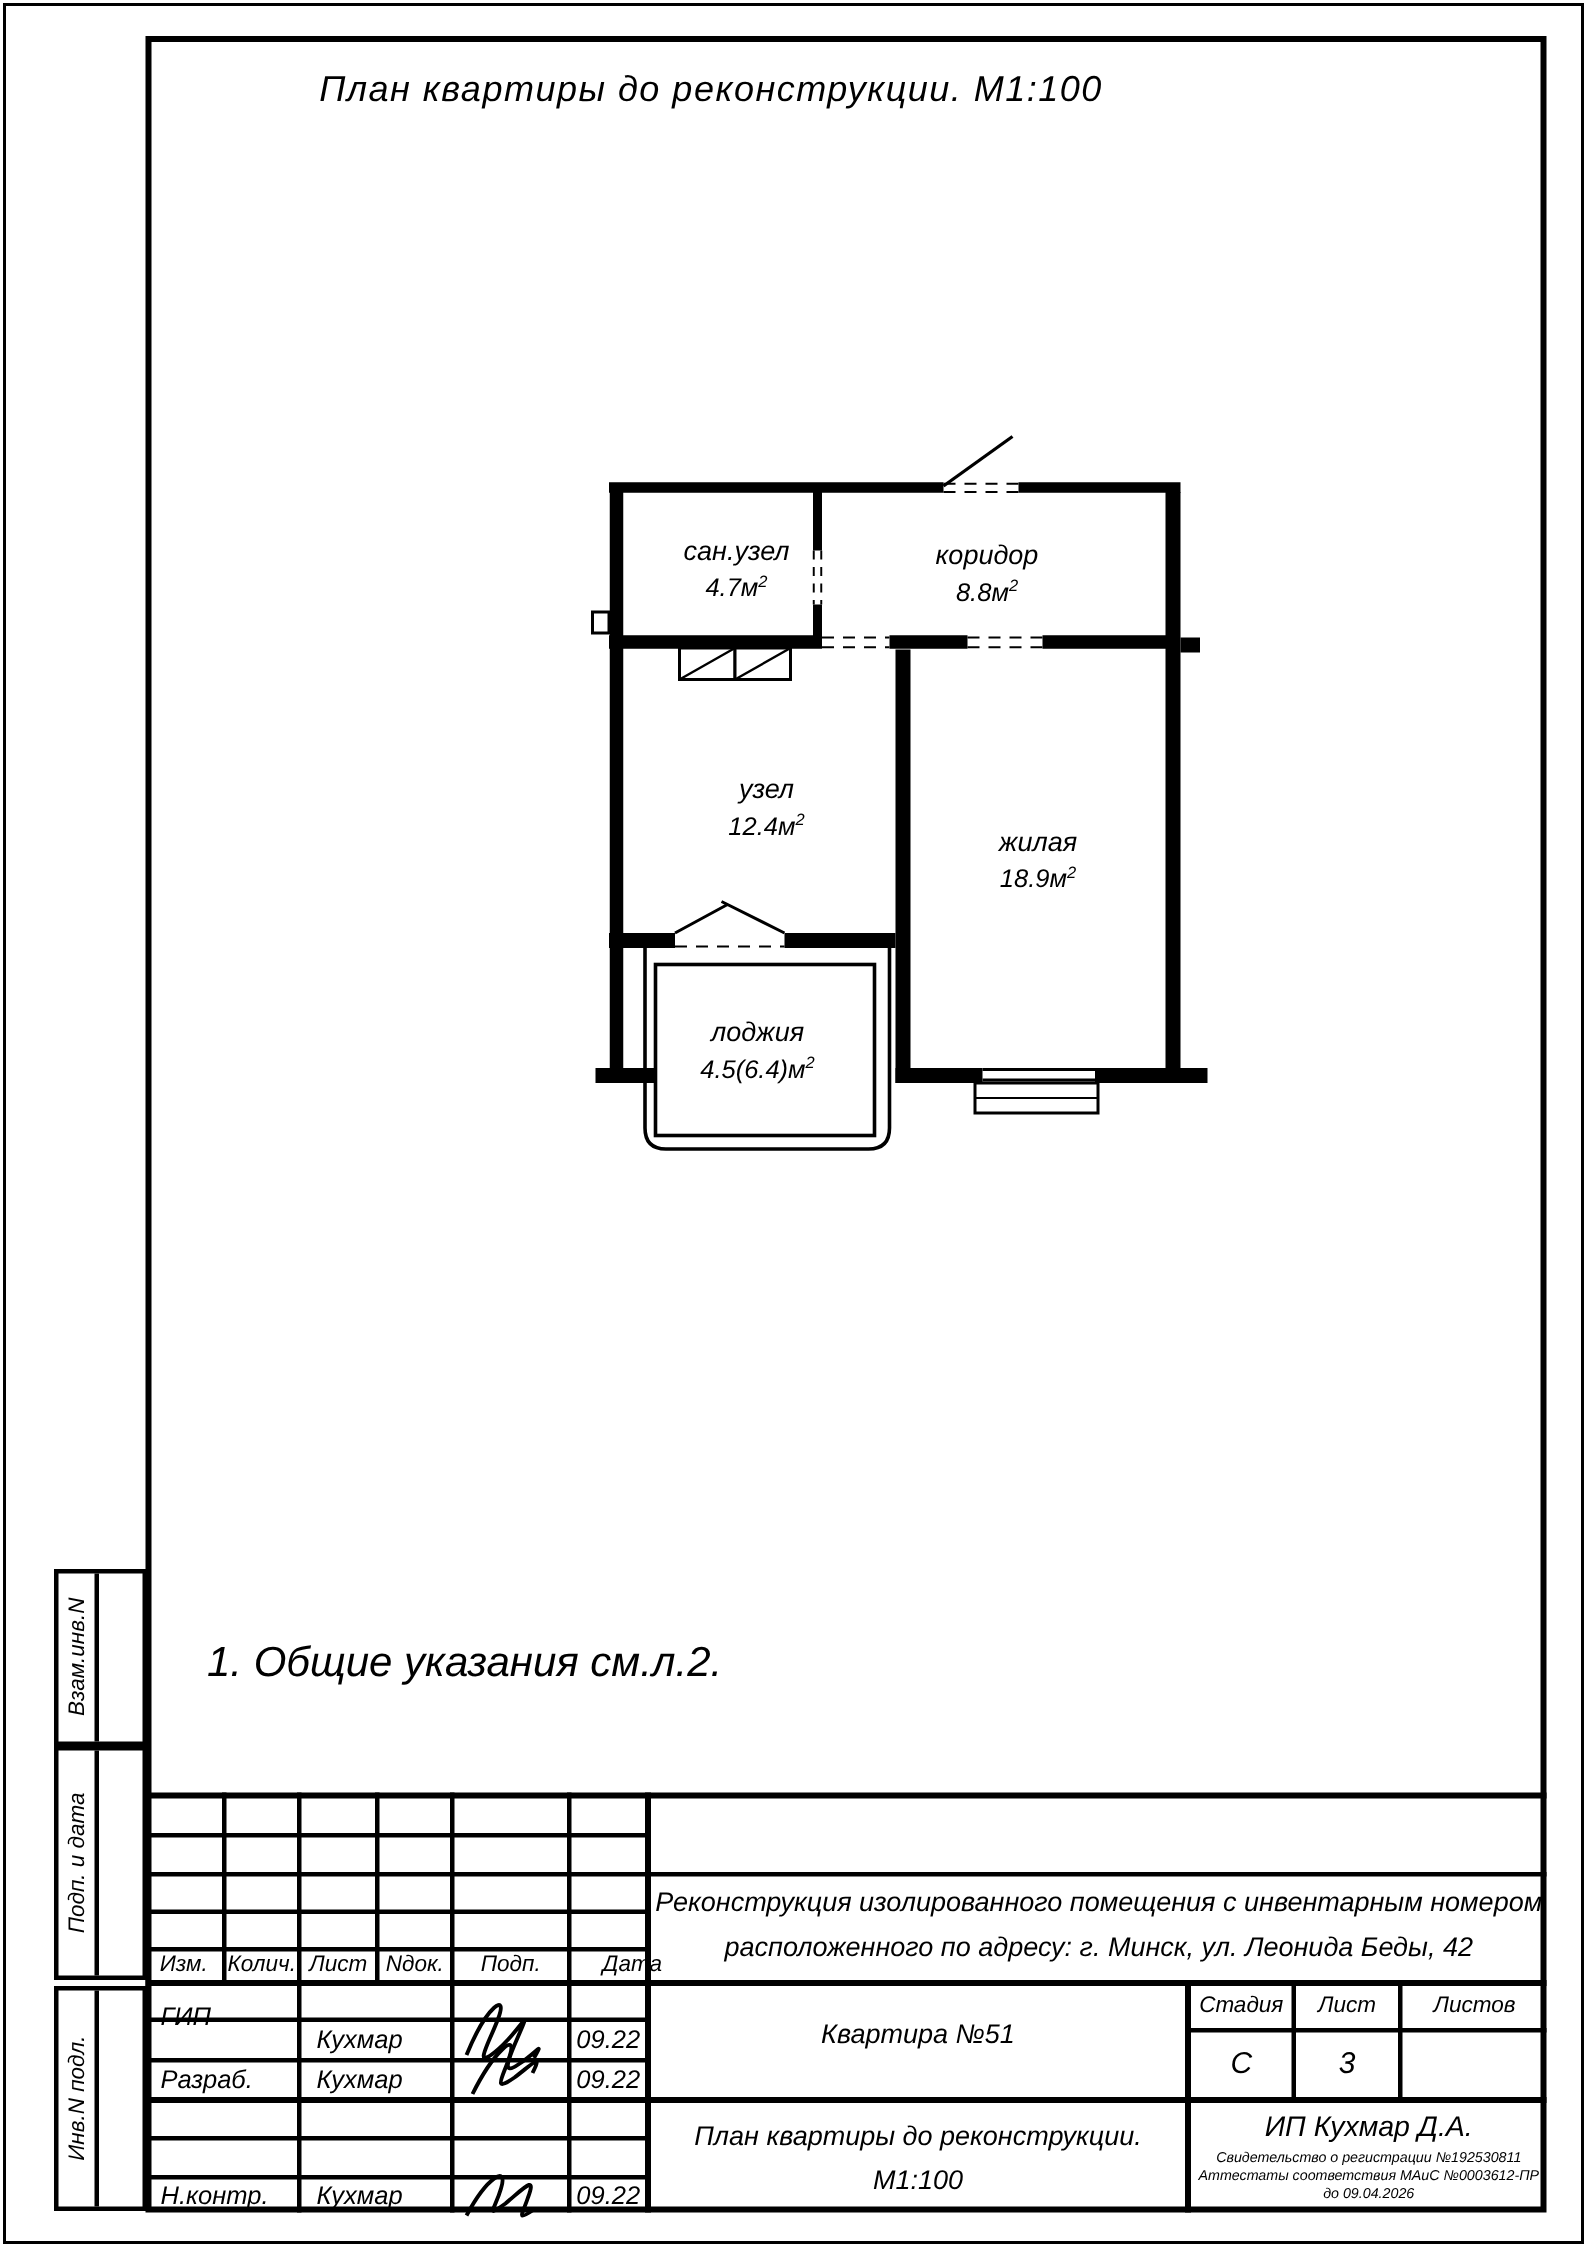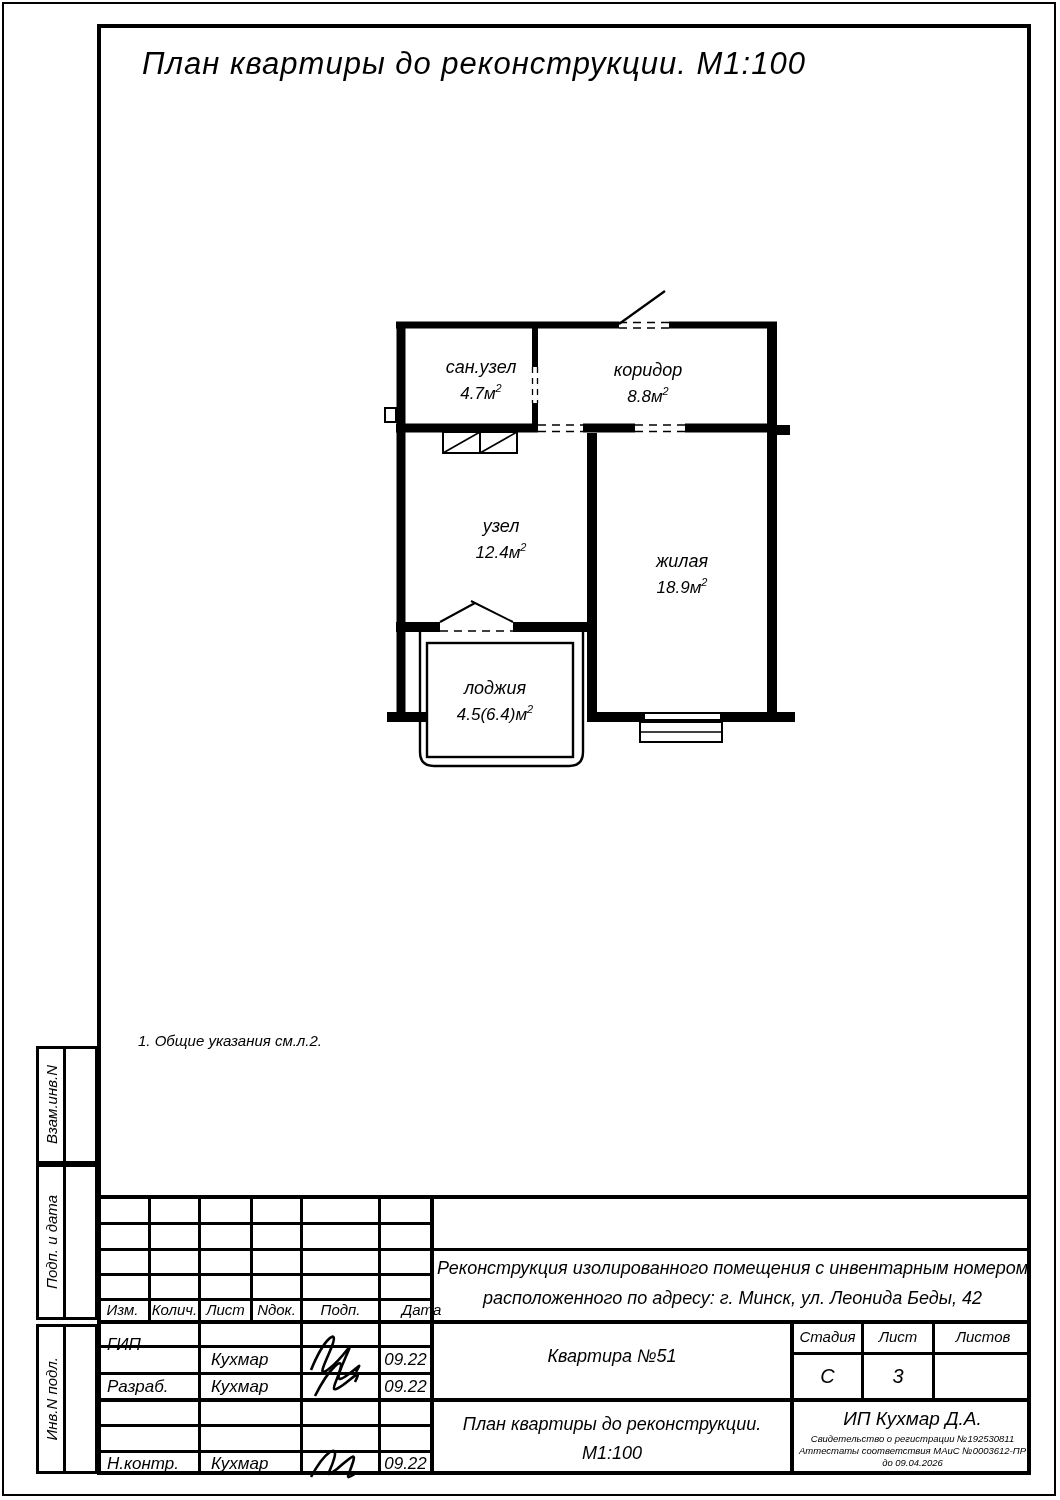--- a/index.html
+++ b/index.html
@@ -1,24 +1,24 @@
 <!DOCTYPE html>
 <html><head>
 <meta charset="utf-8">
 <style>
   html,body{margin:0;padding:0;background:#fff;}
   body{width:1060px;height:1500px;position:relative;font-family:"Liberation Sans",sans-serif;color:#000;overflow:hidden;}
   .abs{position:absolute;}
   .page-border{left:2px;top:2px;width:1054px;height:1494px;border:2px solid #000;box-sizing:border-box;}
   .main-frame{left:97px;top:24px;width:934px;height:1451px;border:4px solid #000;box-sizing:border-box;}
   .gost{font-style:italic;}
-  .sheet-title{left:97px;top:46px;width:754px;text-align:center;font-size:31px;letter-spacing:1px;}
-  .note{left:138px;top:1032px;font-size:15px;}
+  .sheet-title{left:97px;top:46px;width:754px;text-align:center;font-size:24px;letter-spacing:1px;}
+  .note{left:138px;top:1092px;font-size:28px;}
   
-  .plan{left:383px;top:288px;width:420px;height:485px;}
+  .plan{left:393px;top:288px;width:420px;height:485px;}
   .plan svg{position:absolute;left:0;top:0;}
   .room-label{position:absolute;transform:translateX(-50%);text-align:center;font-style:italic;line-height:21px;white-space:nowrap;}
   .rname{font-size:18px;}
   .rarea{font-size:17px;}
   .rarea sup{font-size:11px;}
   
   .vbox{width:62px;border:3px solid #000;box-sizing:border-box;display:flex;}
   .vbox .lab{width:24px;border-right:3px solid #000;display:flex;align-items:center;justify-content:center;}
   .vbox .lab span{writing-mode:vertical-rl;transform:rotate(180deg);font-size:15px;font-style:italic;white-space:nowrap;}
   .vbox .blank{flex:1;}

